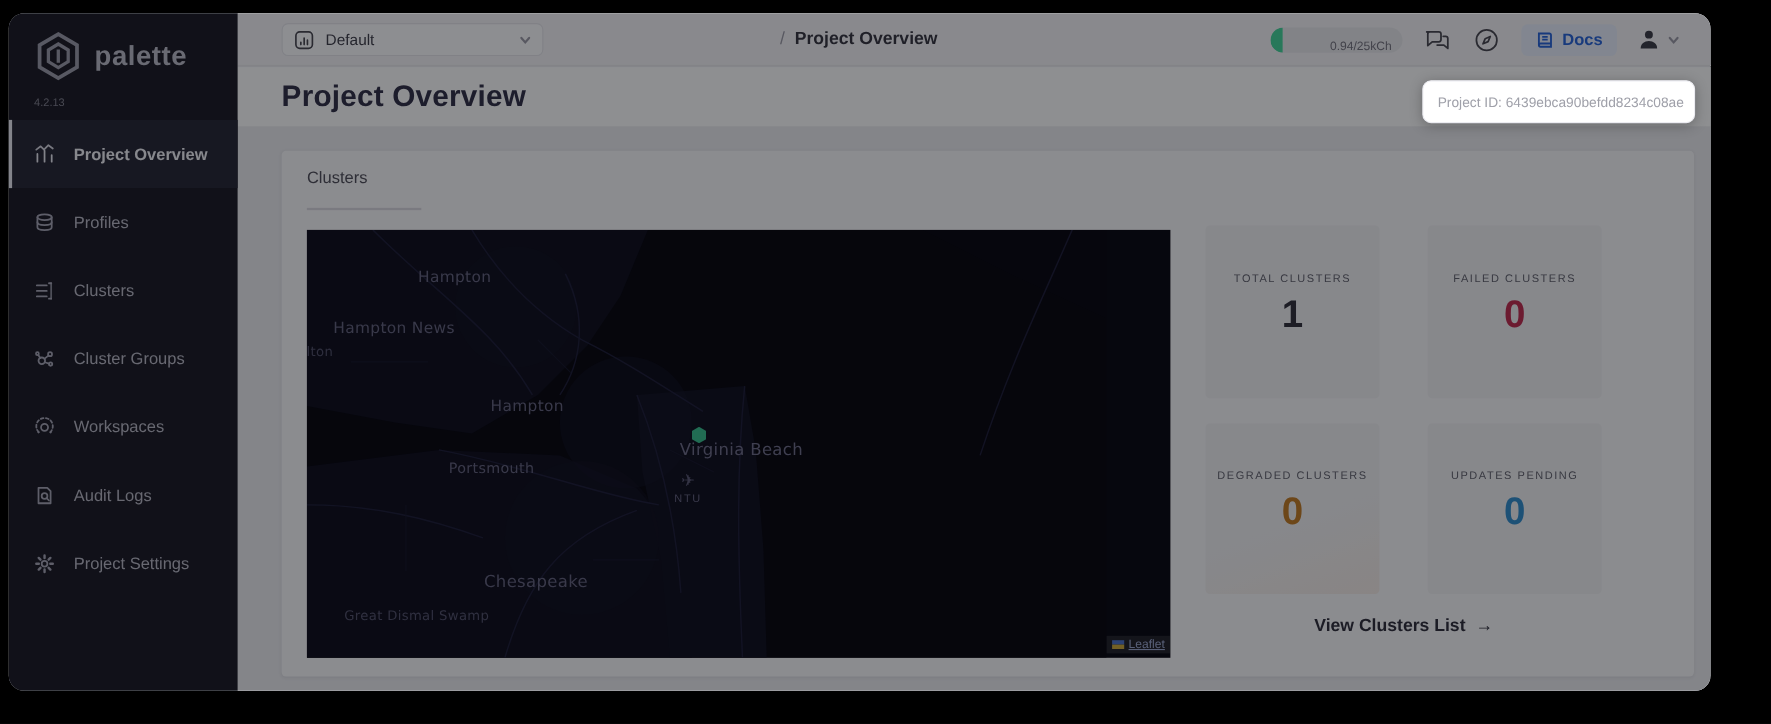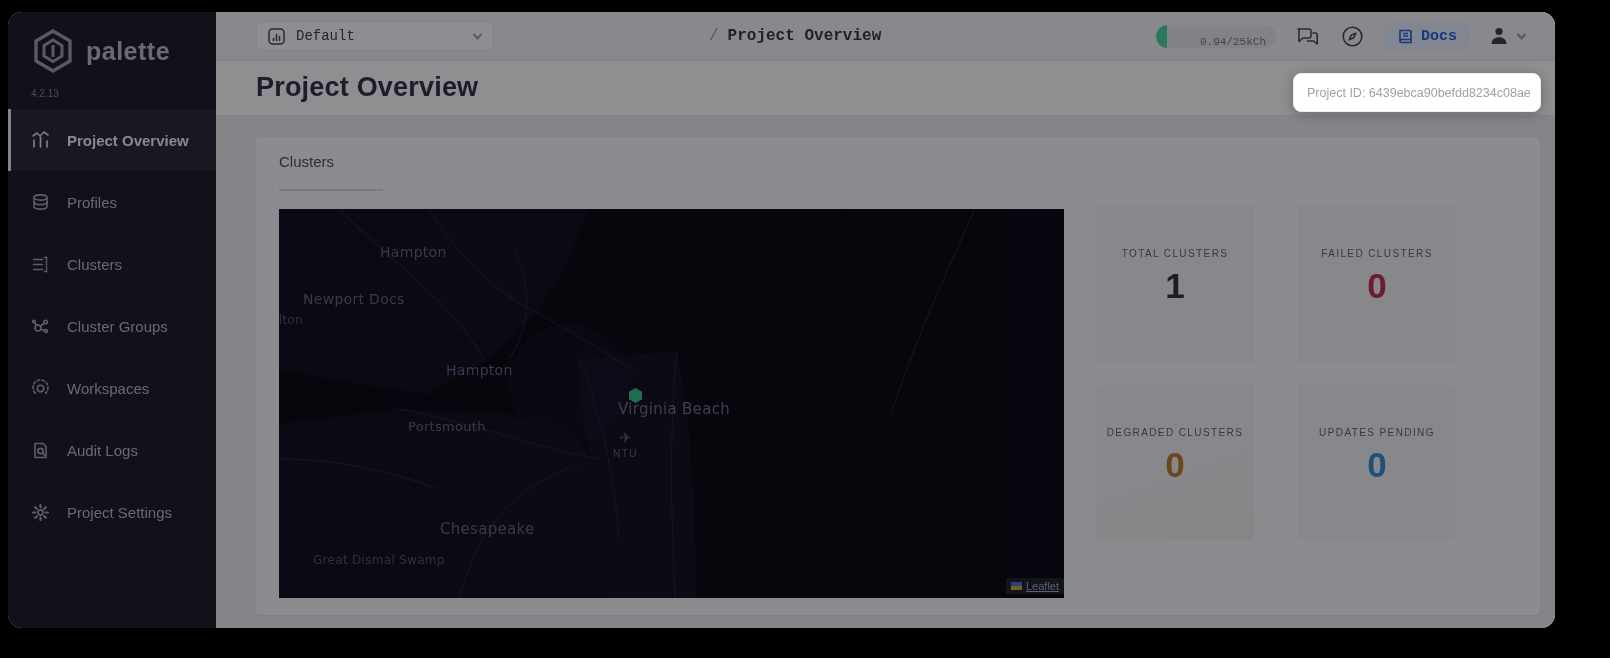--- a/index.html
+++ b/index.html
@@ -24,21 +24,21 @@
   .nav-item svg { width:21px; height:21px; stroke:#a4a5b5; fill:none;
                   stroke-width:1.6; stroke-linecap:round; stroke-linejoin:round; }
   .nav-item.active { background:#242533; }
   .nav-item.active::before { content:""; position:absolute; left:0; top:0; bottom:0;
                              width:3px; background:#e8e9f2; }
   .nav-item.active .nav-label { color:#eef0f6; font-weight:bold; }
   .nav-item.active svg { stroke:#e6e7f1; }
 
   
   .topbar { position:absolute; left:208px; top:0; right:0; height:48px;
-            background:#f2f3f6; border-bottom:1px solid #e7e8ec;font-family:Liberation Mono, monospace; }
+            background:#f2f3f6; border-bottom:1px solid #e7e8ec; }
   .proj-select { position:absolute; left:40px; top:9px; width:238px; height:30px;
                  background:#fafbfd; border:1px solid #e3e4ea; border-radius:6px;
                  display:flex; align-items:center; padding:0 10px; gap:10px; cursor:pointer; }
   .proj-select .sel-label { font-size:14px; color:#3b3c47; flex:1; }
   .crumb { position:absolute; left:493px; top:0; height:48px; display:flex;
            align-items:center; gap:9px; }
   .crumb .sep { font-size:16px; color:#9a9aa6; }
   .crumb .cur { font-size:16px; font-weight:bold; color:#33343f; }
   .topbar-right { position:absolute; right:28px; top:0; height:48px;
                   display:flex; align-items:center; gap:18px; }
@@ -278,21 +278,21 @@
             <path d="M700 -10 C670 60 640 120 612 205"></path>
             <path d="M0 250 C60 250 110 262 160 280"></path>
             <path d="M250 100 C290 120 320 140 360 165"></path>
           </g>
           <g stroke="#15162c" stroke-width="1" fill="none" opacity=".8">
             <path d="M40 120 h70 M90 250 v60 M260 300 h60 M210 100 l30 30 M330 200 l40 20"></path>
           </g>
         </svg>
 
         <div class="map-label" style="left:101px; top:35px; font-size:14px;">Hampton</div>
-        <div class="map-label" style="left:24px; top:82px; font-size:14px;">Newport Docs</div>
+        <div class="map-label" style="left:24px; top:82px; font-size:14px;">Hampton News</div>
         <div class="map-label" style="left:-4px; top:104px; font-size:12px; color:#4d4d66;">llton</div>
         <div class="map-label" style="left:167px; top:153px; font-size:14px;">Hampton</div>
         <div class="map-label" style="left:339px; top:191px; font-size:15px; color:#6c6c88;">Virginia Beach</div>
         <div class="map-label" style="left:129px; top:210px; font-size:13px;">Portsmouth</div>
         <div class="map-label" style="left:161px; top:311px; font-size:15px;">Chesapeake</div>
         <div class="map-label" style="left:34px; top:344px; font-size:12px; color:#50506a;">Great Dismal Swamp</div>
 
         <div class="marker-hex" style="left: 350px; top: 179px; background: rgb(53, 189, 140);"></div>
 
         <div class="airport" style="left:334px; top:222px;">
@@ -319,20 +319,23 @@
       </div>
       <div class="stat-card stat-degraded" style="left:840px; top:248px; height:155px;">
         <div class="stat-label">DEGRADED CLUSTERS</div>
         <div class="stat-value" style="color: rgb(191, 122, 36);">0</div>
       </div>
       <div class="stat-card" style="left:1042px; top:248px; height:155px;">
         <div class="stat-label">UPDATES PENDING</div>
         <div class="stat-value" style="color: rgb(47, 140, 204);">0</div>
       </div>
 
+      <div class="view-link">
+        <span>View Clusters List</span><span class="arrow">→</span>
+      </div>
     </div>
   </div>
 
   <div class="dim-overlay"></div>
 </div>
 
 <div class="projid-tooltip">
   <span>Project ID: 6439ebca90befdd8234c08ae</span>
 </div>
 

